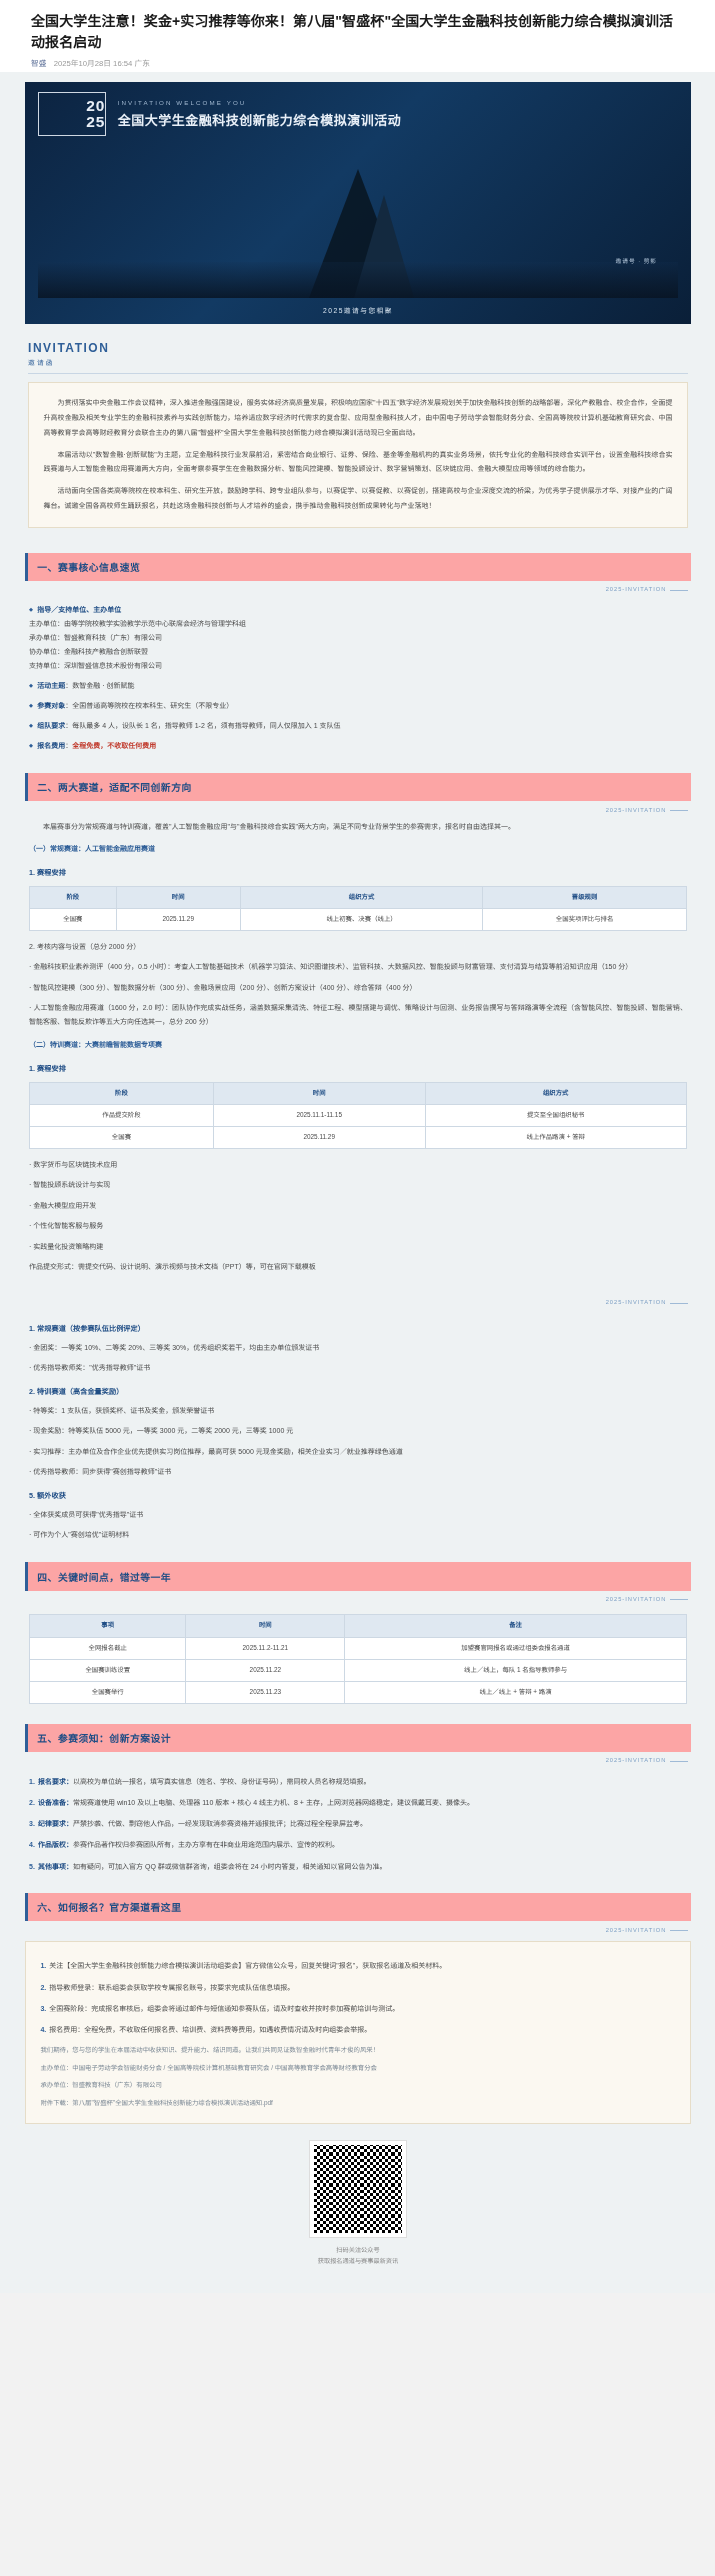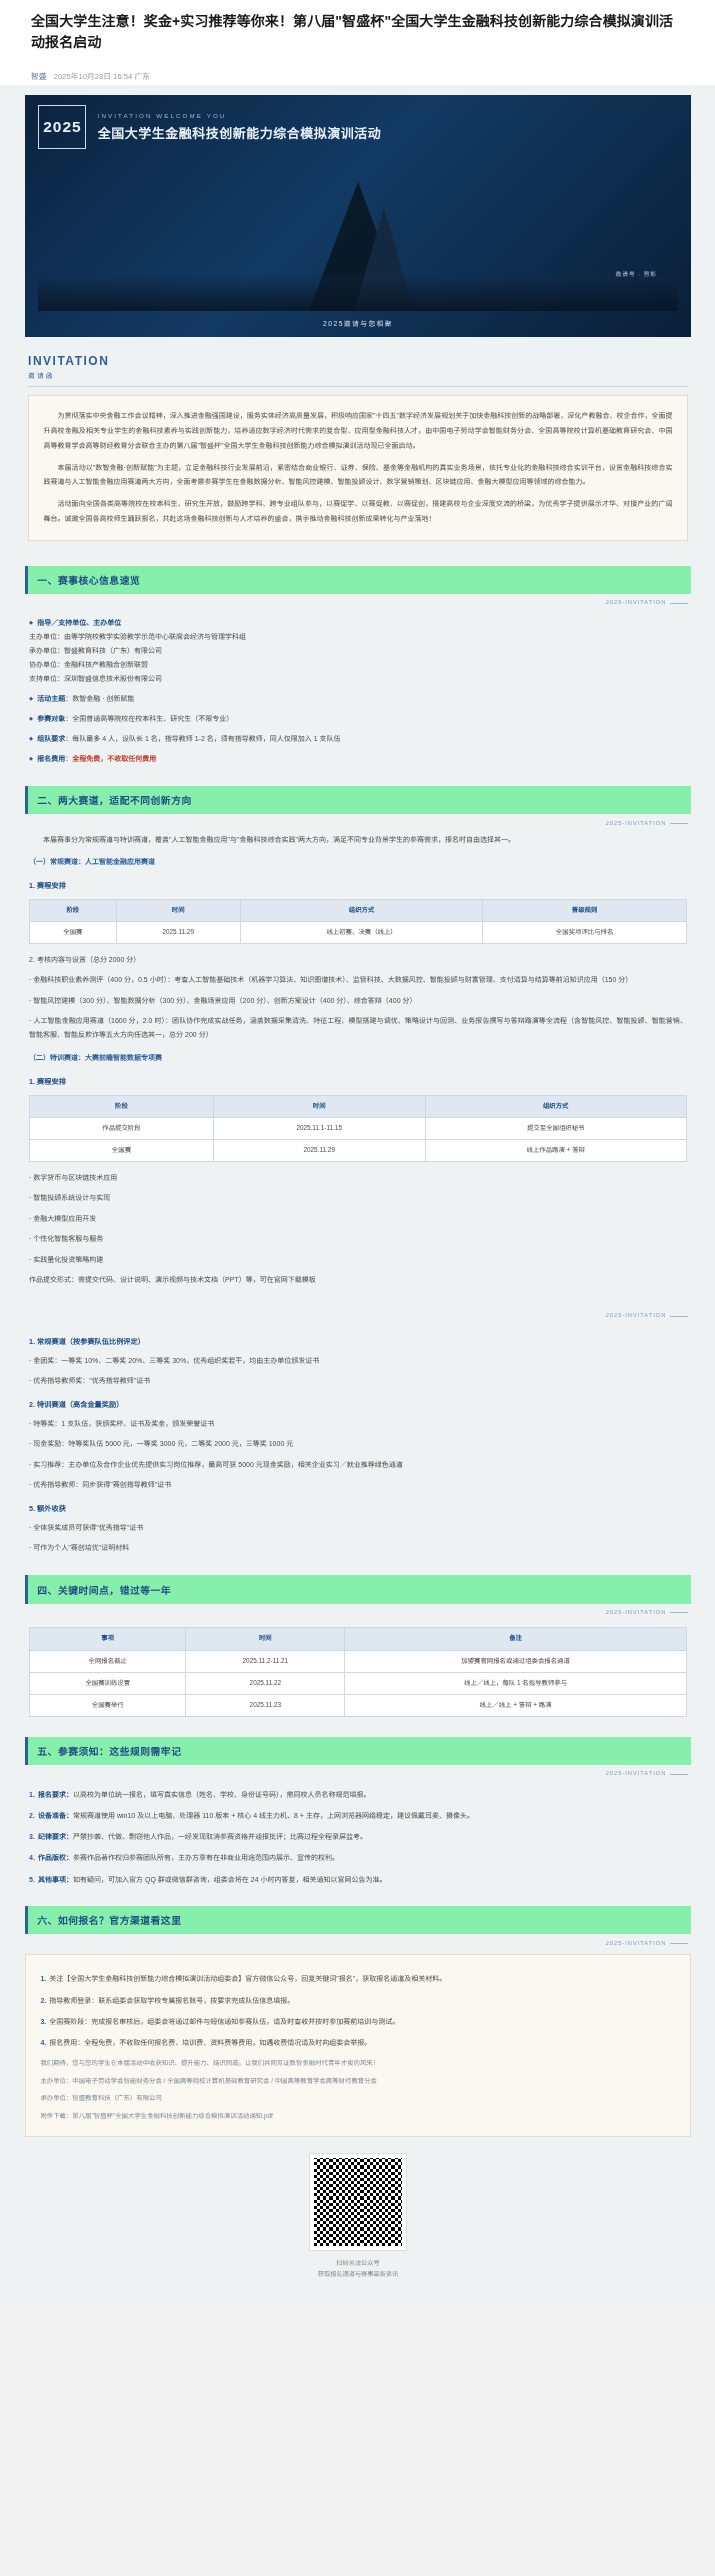--- a/index.html
+++ b/index.html
@@ -15,21 +15,21 @@
 
   
   .wx-header { padding: 11.3px 31px 4.1px 31px; background:#fff; }
   .wx-title {
     font-size: 14px;
     line-height: 1.5;
     font-weight: 700;
     color: #1a1a1a;
     letter-spacing: 0.1px;
   }
-  .wx-meta { margin-top: 17px; font-size: 7.7px; color: #9a9a9a; }
+  .wx-meta { margin-top: 4px; font-size: 7.7px; color: #9a9a9a; }
   .wx-meta .account { color:#576b95; margin-right:5.2px; }
 
   
   .article {
     background: #eef2f3;
     padding: 9.3px 25px 20.6px 25px;
   }
   .inner { background: transparent; }
 
   
@@ -37,24 +37,24 @@
     position: relative;
     background: linear-gradient(135deg, #0c2340 0%, #123a63 45%, #0a1f38 100%);
     overflow: hidden;
     padding: 0;
   }
   .banner-top {
     display:flex; align-items:center; gap: 11.3px;
     padding: 10.3px 13.4px 7.2px 13.4px;
   }
   .year-badge {
-    width: 48px; height: 44px;
+    width: 68px; height: 44px;
     border: 1px solid #cfd8e3;
     color:#e8eef6;
-    display:flex; flex-direction:row; align-items:center; justify-content:center;
+    display:flex; flex-direction:column; align-items:flex-end; justify-content:center;
     font-weight:700; letter-spacing:1px; line-height:1.05;
     flex: 0 0 auto;
   }
   .year-badge span { font-size: 15.5px; display:block; }
   .banner-titles { color:#e9f0f8; }
   .banner-en { font-size: 6.2px; letter-spacing: 2.1px; color:#9fb6cf; margin-bottom:4.1px; }
   .banner-cn { font-size: 13px; letter-spacing:0.5px; font-weight:700; }
   .banner-image {
     position: relative;
     height: 155px;
@@ -107,21 +107,21 @@
     color: #4a4a4a;
     text-align: justify;
   }
   .card p { margin: 0 0 7.2px 0; }
   .card p:last-child { margin-bottom: 0; }
   .indent { text-indent: 2em; }
 
   
   .section { margin-top: 19.6px; }
   .sec-head {
-    background: #86efac;
+    background: #fca5a5;
     border-left: 3.1px solid #2f5f98;
     color: #1f4d85;
     font-size: 9.8px;
     font-weight: 700;
     padding: 7.2px 9.3px;
     letter-spacing: 0.5px;
   }
   .sec-sub {
     text-align: right;
     color: #7b9ec4;
@@ -400,21 +400,21 @@
                 <td>2025.11.23</td>
                 <td>线上／线上 + 答辩 + 路演</td>
               </tr>
             </tbody>
           </table>
         </div>
       </div>
 
       <div class="section">
         <div class="sec-head">
-          <span>五、</span><span>参赛须知：这些规则需牢记</span>
+          <span>五、</span><span>参赛须知：创新方案设计</span>
         </div>
         <div class="sec-sub">2025-INVITATION</div>
         <div class="body-block">
           <ul class="steps">
             <li>
               <span class="stepnum">1.</span><b class="hl-blue">报名要求：</b><span>以高校为单位统一报名，填写真实信息（姓名、学校、身份证号码），需同校人员名称规范填报。</span>
             </li>
             <li>
               <span class="stepnum">2.</span><b class="hl-blue">设备准备：</b><span>常规赛道使用 win10 及以上电脑、处理器 110 版本 + 核心 4 线主力机、8 + 主存，上网浏览器网络稳定，建议佩戴耳麦、摄像头。</span>
             </li>

